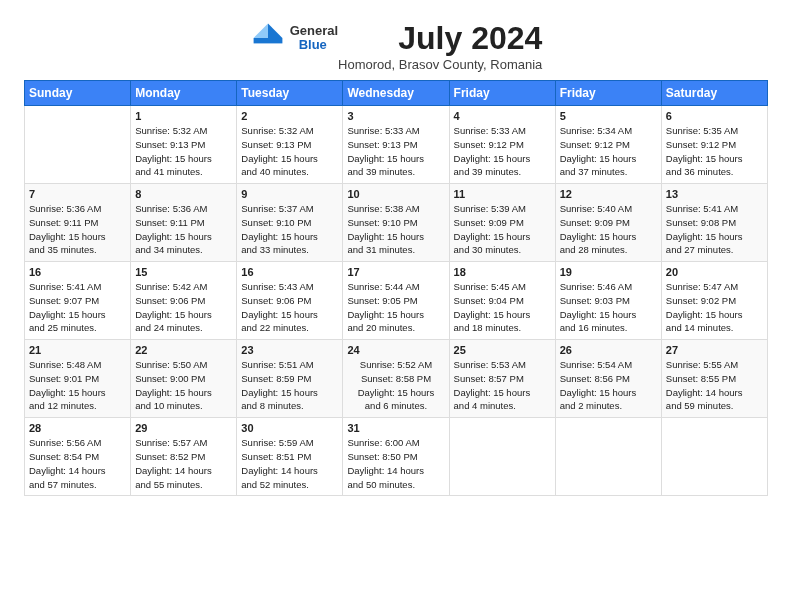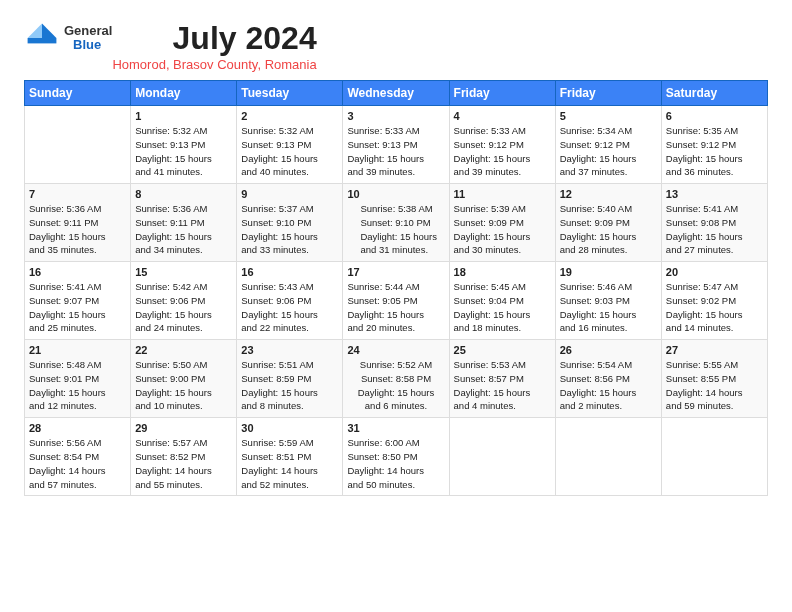--- a/index.html
+++ b/index.html
@@ -5,21 +5,21 @@
     * { box-sizing: border-box; margin: 0; padding: 0; }
     body {
       font-family: Arial, sans-serif;
       background: #fff;
       width: 792px;
       min-height: 612px;
       padding: 20px 24px 20px 24px;
     }
     .header {
       display: flex;
-      justify-content: flex-start;
+      justify-content: center;
       align-items: flex-start;
       margin-bottom: 8px;
     }
     .logo {
       display: flex;
       align-items: center;
       gap: 4px;
     }
     .logo-text {
       display: flex;
@@ -37,21 +37,21 @@
     .title-area {
       text-align: right;
     }
     .month-title {
       font-size: 32px;
       font-weight: bold;
       color: #222;
     }
     .location {
       font-size: 13px;
-      color: #ef4444;
+      color: #404040;
     }
     .calendar {
       width: 100%;
       border-collapse: collapse;
       border: 1px solid #ccc;
     }
     .calendar th {
       background-color: #3b82f6;
       color: #fff;
       font-size: 12px;
@@ -182,21 +182,21 @@
         </td>
         <td>
           <div class="day-number">9</div>
           <div class="day-info" style="white-space: pre-line;">Sunrise: 5:37 AM
 Sunset: 9:10 PM
 Daylight: 15 hours
 and 33 minutes.</div>
         </td>
         <td>
           <div class="day-number">10</div>
-          <div class="day-info" style="white-space: pre-line; margin-left: 13px;">Sunrise: 5:38 AM
+          <div class="day-info" style="white-space: pre-line;">Sunrise: 5:38 AM
 Sunset: 9:10 PM
 Daylight: 15 hours
 and 31 minutes.</div>
         </td>
         <td>
           <div class="day-number">11</div>
           <div class="day-info" style="white-space: pre-line;">Sunrise: 5:39 AM
 Sunset: 9:09 PM
 Daylight: 15 hours
 and 30 minutes.</div>

